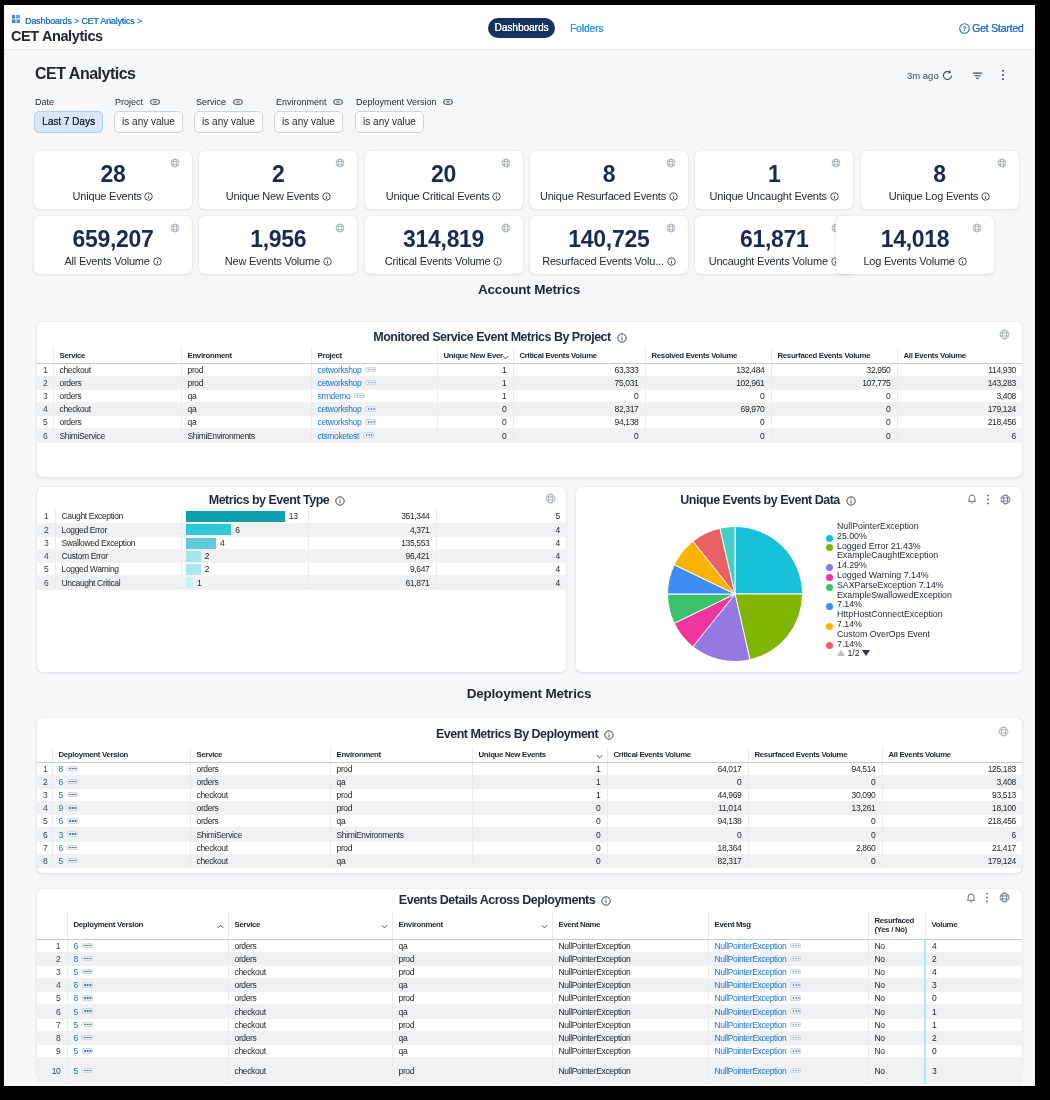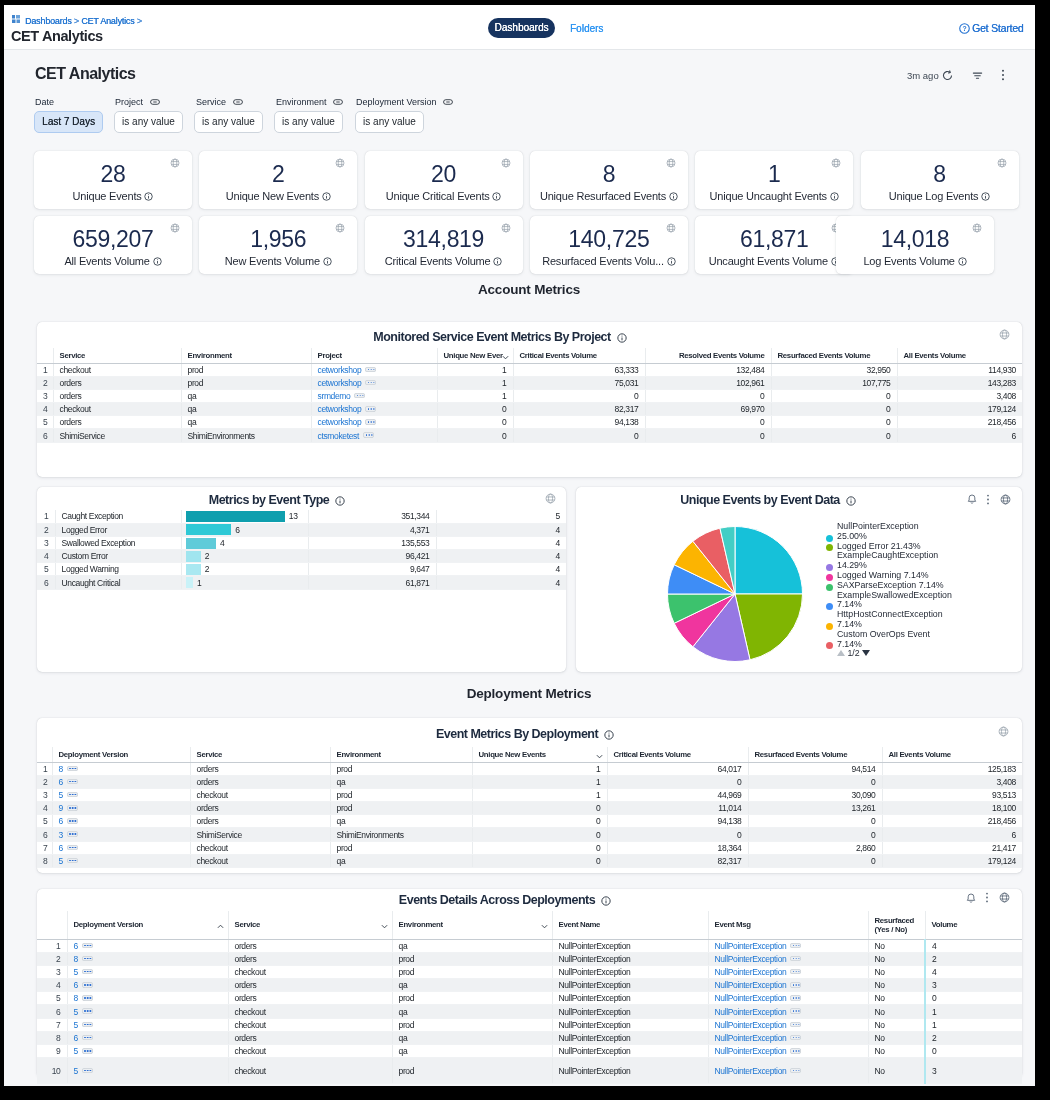--- a/index.html
+++ b/index.html
@@ -2,21 +2,21 @@
 <html><head><meta charset="utf-8"><style>
 * { margin:0; padding:0; box-sizing:border-box; }
 html,body { width:1050px; height:1100px; background:#000; font-family:"Liberation Sans",sans-serif; }
 .abs { position:absolute; }
 .ic svg { display:block; }
 .gl svg { display:block; }
 #hdr { position:absolute; left:4px; top:5px; width:1031px; height:45px; background:#fff; border-bottom:1px solid #e4e7ea; }
 #bg { position:absolute; left:4px; top:50px; width:1031px; height:1036px; background:#f6f7f9; }
 .panel { position:absolute; background:#fff; border-radius:5px; box-shadow:0 0 1px rgba(40,50,60,.25), 0 1px 3px rgba(90,100,110,.14); }
 .tile { position:absolute; width:158px; height:58.5px; background:#fff; border-radius:5px; box-shadow:0 0 1px rgba(40,50,60,.22), 0 1px 3px rgba(90,100,110,.12); }
-.tile .num { position:absolute; left:0; right:0; top:10px; text-align:center; font-size:23px; font-weight:400; color:#1b2a4e; letter-spacing:-0.3px;}
+.tile .num { position:absolute; left:0; right:0; top:10px; text-align:center; font-size:23px; font-weight:700; color:#1b2a4e; letter-spacing:-0.3px;}
 .tile .lbl { position:absolute; left:0; right:0; top:39px; text-align:center; font-size:11px; letter-spacing:-0.2px; font-weight:400; color:#1f2531; }
 .tile .gl { position:absolute; right:12px; top:7.5px; }
 .ptitle { position:absolute; font-size:12.5px; letter-spacing:-0.5px; font-weight:700; color:#1d2a3e; text-align:center; }
 .secttl { position:absolute; font-size:13.5px; letter-spacing:-0.2px; font-weight:700; color:#1f242e; text-align:center; width:400px; }
 .tbl { position:absolute; }
 .tbl table { border-collapse:collapse; table-layout:fixed; width:100%; font-size:8.5px; letter-spacing:-0.35px; color:#22272d; }
 .tbl td, .tbl th { padding:0 6px; overflow:hidden; white-space:nowrap; border-right:1px solid #e9ecee; vertical-align:middle; }
 .tbl td:last-child, .tbl th:last-child { border-right:none; }
 .tbl th { font-size:7.8px; letter-spacing:-0.3px; font-weight:700; color:#1d2531; border-bottom:1px solid #c6ccd2; position:relative; }
 .sortch { position:absolute; right:4px; top:5px; }
@@ -377,21 +377,21 @@
       <tbody>
         <tr class="hd" style="height:15px">
           <th style="text-align:left;"></th>
           <th style="text-align:left;">Service</th>
           <th style="text-align:left;">Environment</th>
           <th style="text-align:left;">Project</th>
           <th style="text-align:left;padding-right:13px;">Unique New Ever<span class="sortch"><svg width="7" height="5" viewBox="0 0 8 5" style="">
                 <path d="M1 1 L4 4 L7 1" fill="none" stroke="#3c4650" stroke-width="1.1"></path>
               </svg></span></th>
           <th style="text-align:left;">Critical Events Volume</th>
-          <th style="text-align:right;">Resolved Events Volume</th>
+          <th style="text-align:left;">Resolved Events Volume</th>
           <th style="text-align:left;">Resurfaced Events Volume</th>
           <th style="text-align:left;">All Events Volume</th>
         </tr>
         <tr class="odd" style="height:13.2px">
           <td class="num0">1</td>
           <td class="">checkout</td>
           <td class="">prod</td>
           <td class=""><span class="lk">cetworkshop</span><span class="pill"></span></td>
           <td class="r">1</td>
           <td class="r">63,333</td>

